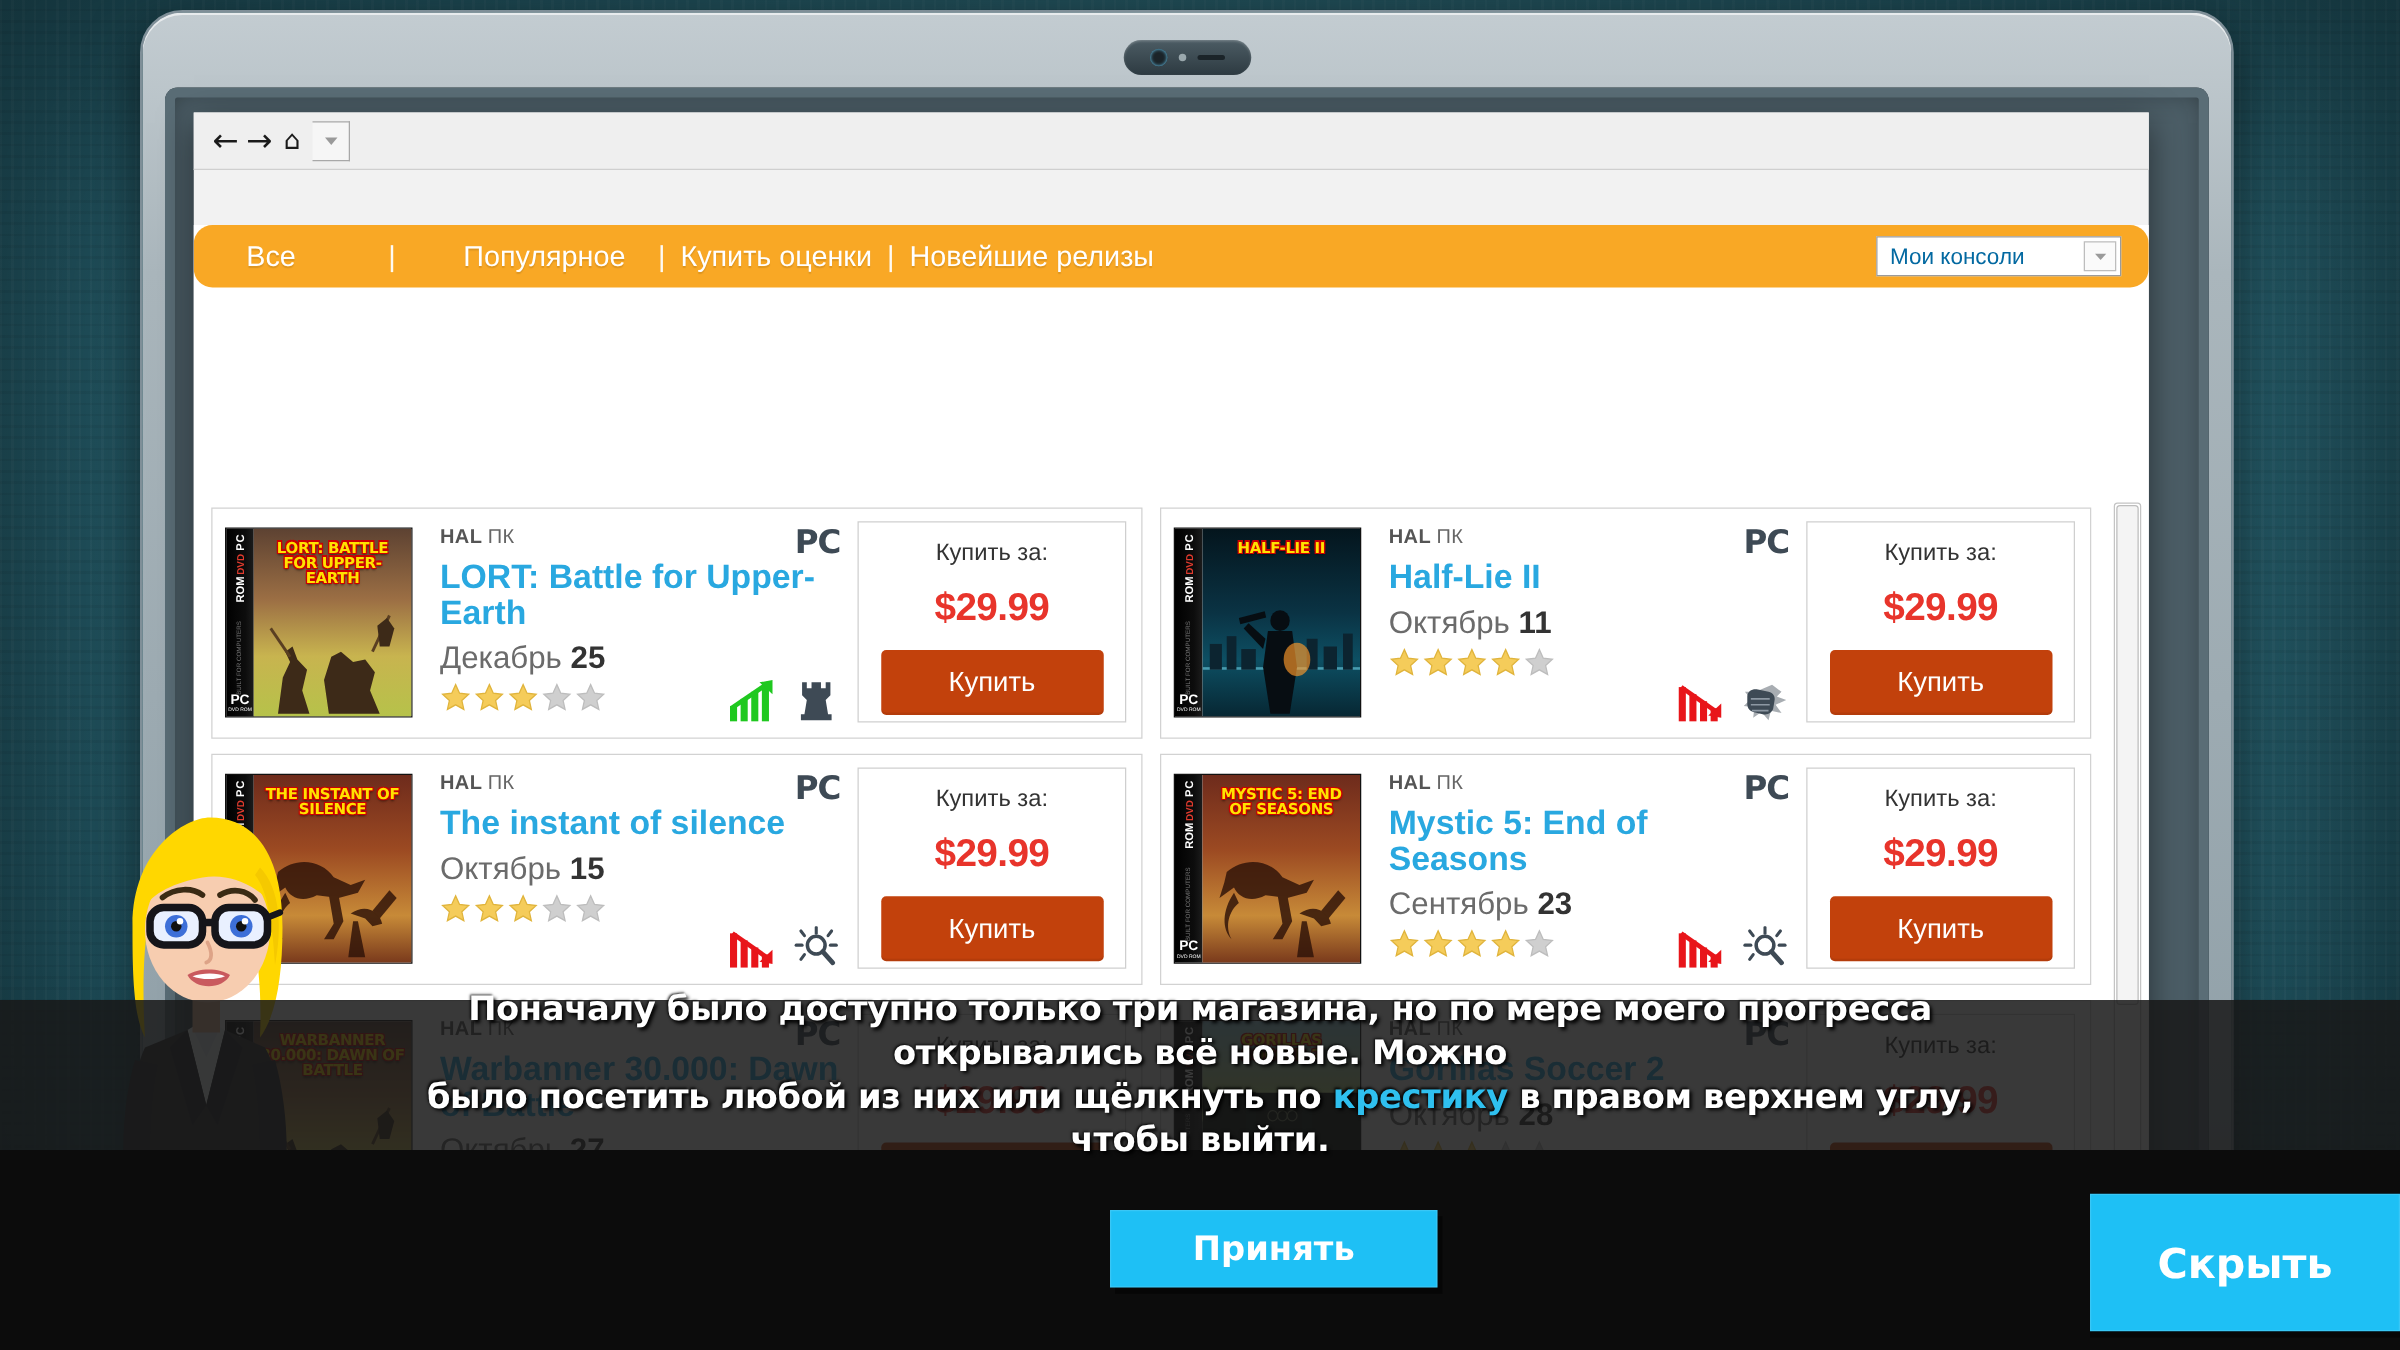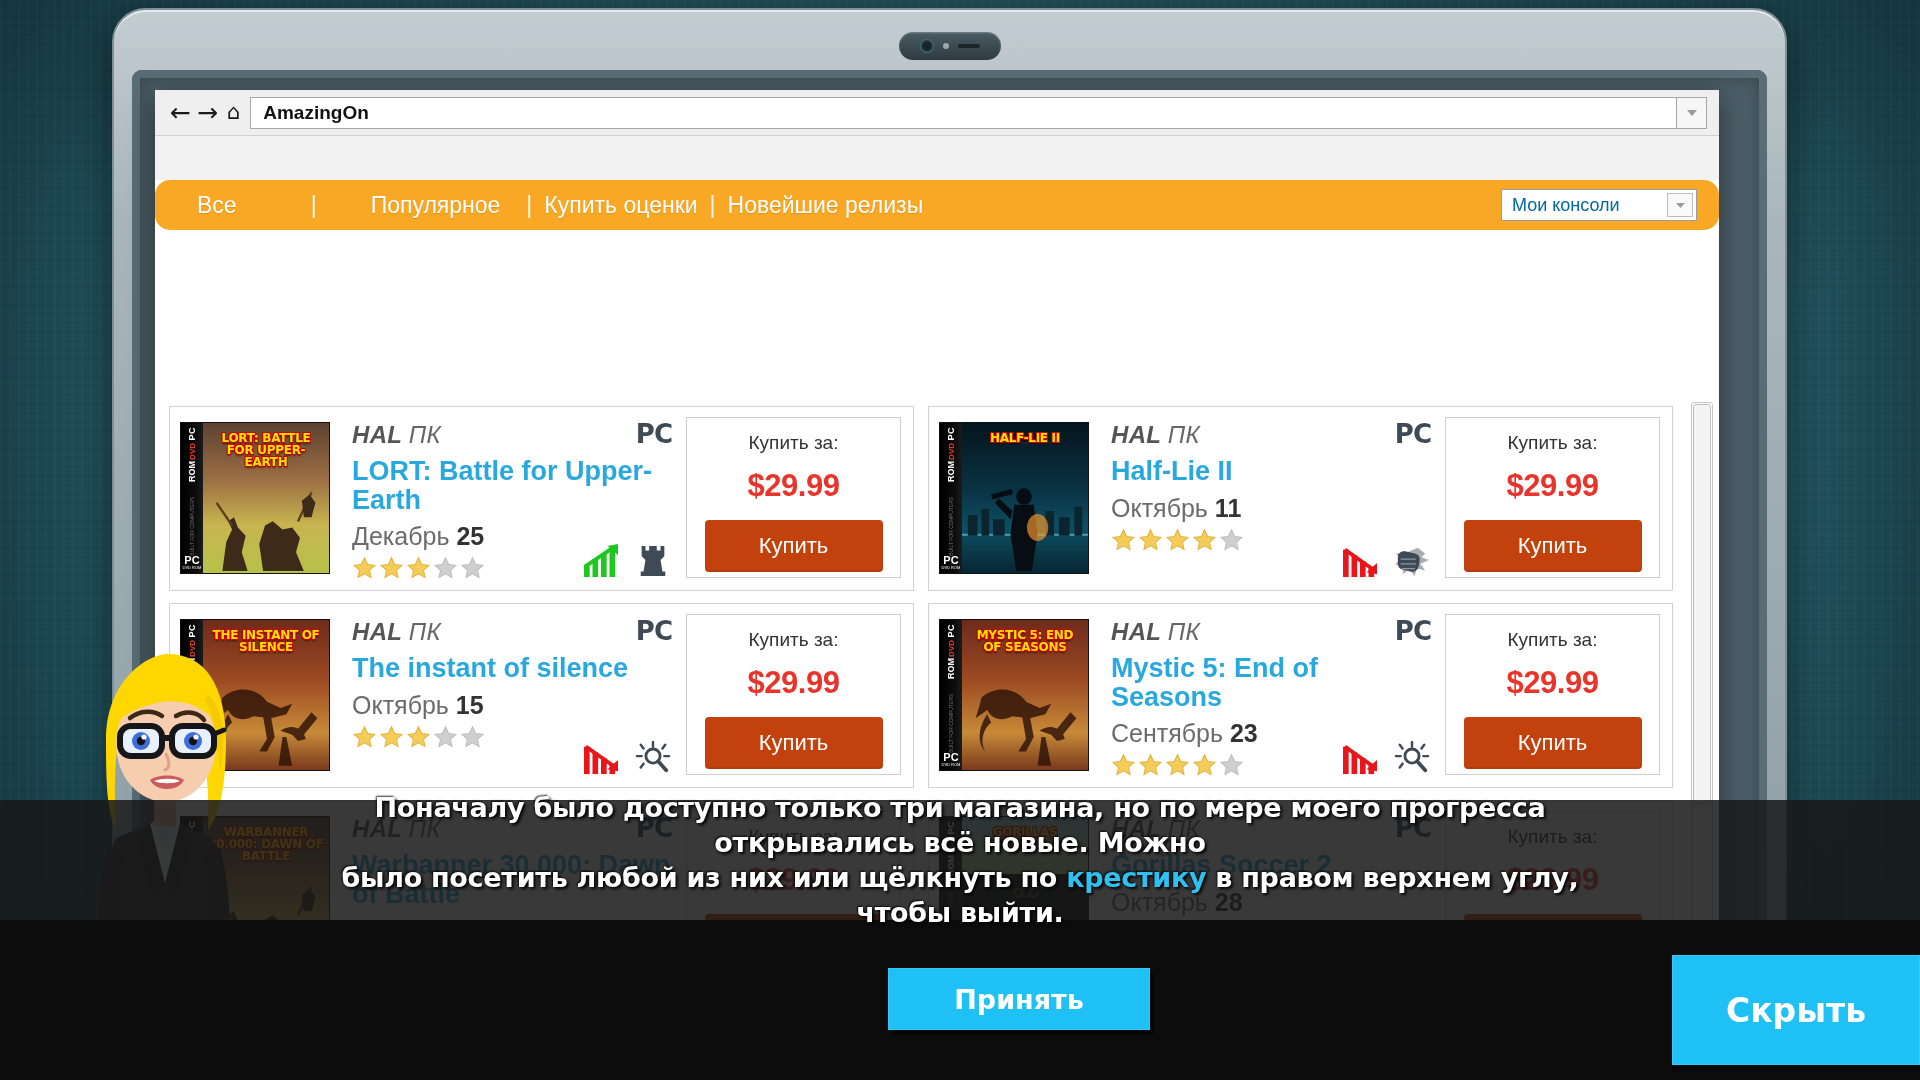--- a/index.html
+++ b/index.html
@@ -181,21 +181,21 @@
   
   .art-medieval{background:linear-gradient(180deg,#5d4232 0%,#9c6f44 38%,#c8b44f 68%,#b6c24a 100%);}
   .art-fps{background:linear-gradient(180deg,#04151d 0%,#0a3344 45%,#0d4f63 70%,#072733 100%);}
   .art-fantasy{background:linear-gradient(180deg,#6e2b1c 0%,#9c4a22 40%,#c78a38 75%,#7a3a1c 100%);}
   .art-soccer{background:linear-gradient(180deg,#9fd8e8 0%,#cfe06a 52%,#0c1a0c 54%,#050a05 100%);}
 
   .sil{position:absolute;bottom:0;left:0;right:0;height:62%;}
   .sil svg{width:100%;height:100%;display:block;}
 
   .info{flex:1;padding:14px 10px 0 22px;position:relative;min-width:0;}
-  .publisher{font-size:24px;color:#555;font-weight:bold;letter-spacing:.3px;font-style:italic;}
+  .publisher{font-size:16px;color:#555;font-weight:bold;letter-spacing:.3px;}
   .publisher .pk{font-weight:normal;color:#666;}
   .game-title{
     color:#29a8e0;font-size:27px;font-weight:bold;line-height:1.06;margin-top:8px;
     cursor:pointer;
   }
   .reldate{font-size:25px;color:#6b6b6b;margin-top:8px;}
   .reldate b{color:#333;}
   .stars{margin-top:4px;display:flex;gap:2px;}
   .star{width:25px;height:25px;}
   .badges{position:absolute;right:14px;bottom:12px;display:flex;gap:14px;align-items:flex-end;}
@@ -277,21 +277,20 @@
   <div id="monitor-inner"></div>
 </div>
 
 <div id="browser">
 
 
   <div id="toolbar">
     <span class="navbtn">←</span>
     <span class="navbtn">→</span>
     <span class="navbtn" id="home-btn">⌂</span>
-    <div id="urlbar">AmazingOn</div>
     <div id="url-drop">
       <svg width="12" height="8" viewBox="0 0 12 8">
         <path d="M1 1 L6 7 L11 1 Z" fill="#9a9a9a"></path>
       </svg>
     </div>
   </div>
 
   <div id="site">
 
 

